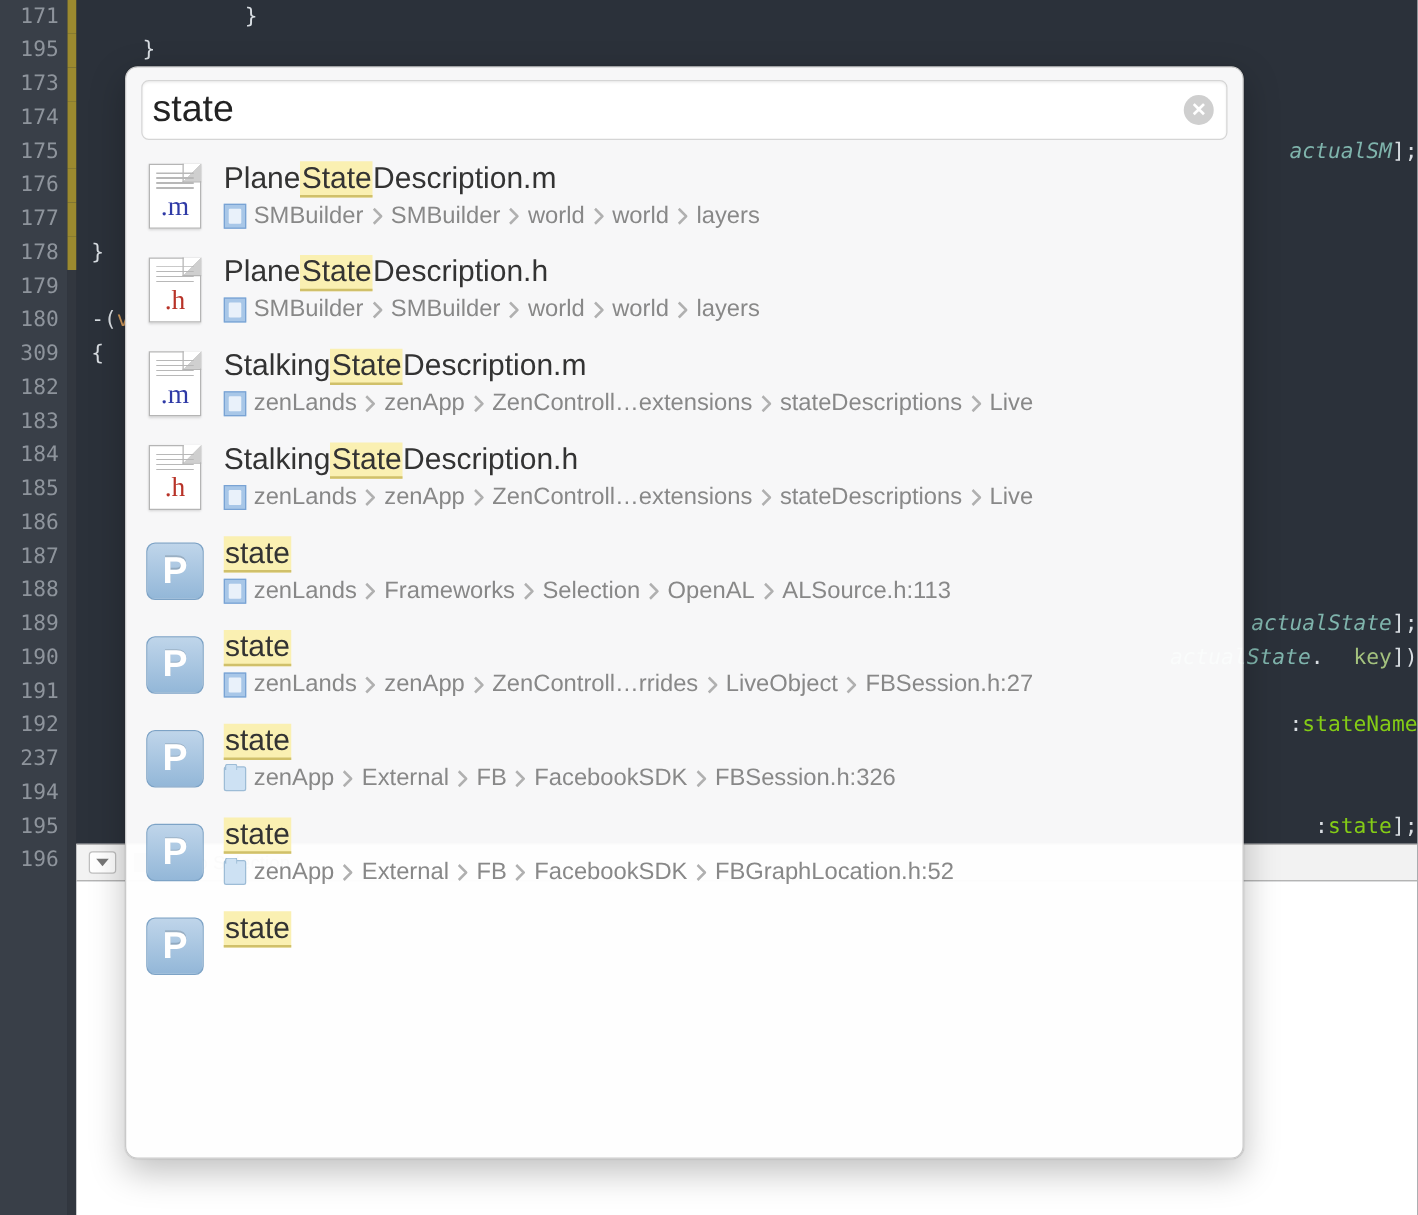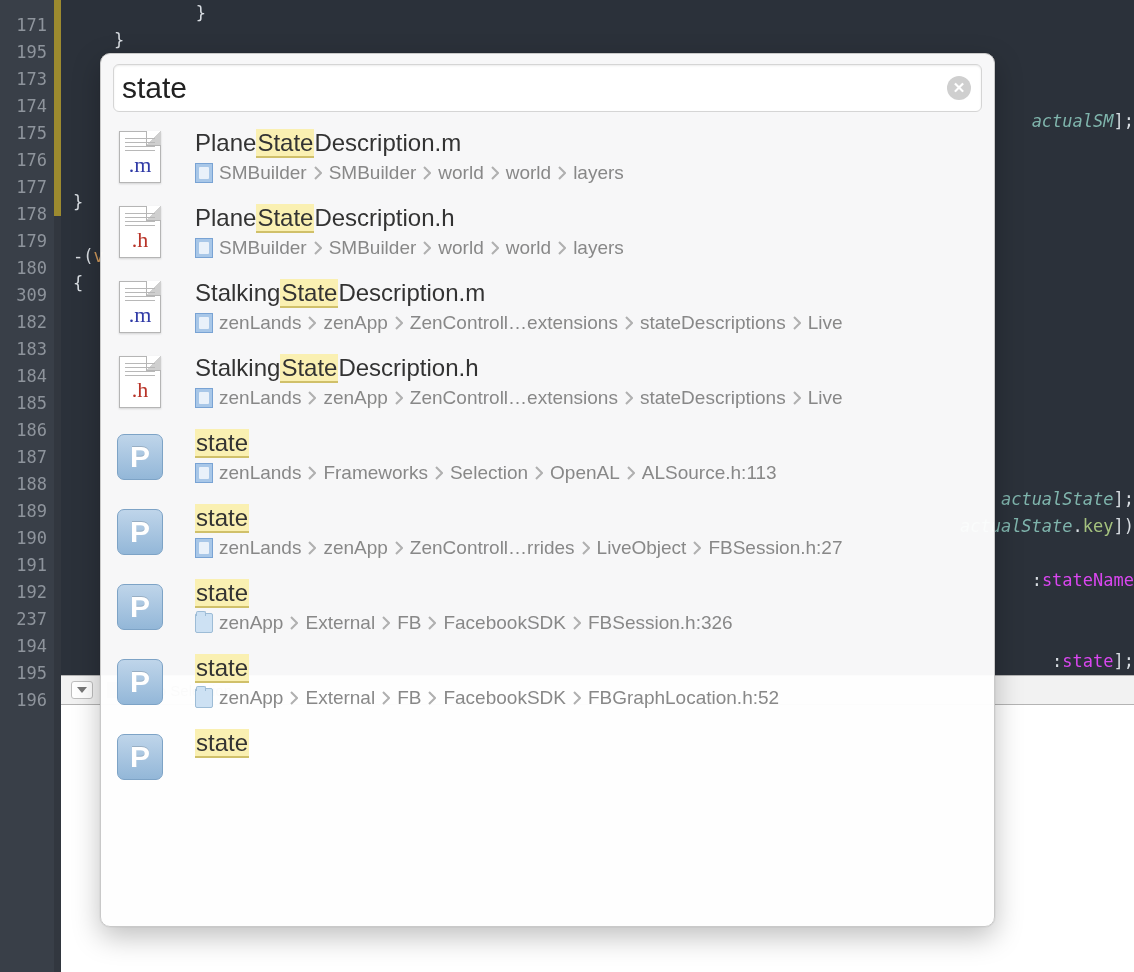--- a/index.html
+++ b/index.html
@@ -1,30 +1,30 @@
 <!DOCTYPE html>
 <html><head>
 <meta charset="utf-8">
 <style>
   * { box-sizing: border-box; margin: 0; padding: 0; }
   html, body { width: 1134px; height: 972px; overflow: hidden; font-family: "Helvetica Neue", Helvetica, Arial, sans-serif; }
   body { background: #2b313a; position: relative; }
 
   
   .editor { position: absolute; inset: 0; display: flex; font-family: "Menlo","Monaco",monospace; font-size: 17px; }
-  .gutter { width: 54px; background: #393f48; color: #8e949c; text-align: right; padding-top: 12px; user-select: none; }
+  .gutter { width: 54px; background: #393f48; color: #8e949c; text-align: right; padding-top: 0; user-select: none; }
   .gutter .ln { height: 27px; line-height: 27px; padding-right: 7px; }
   .gmarks { width: 7px; background: #32373f; }
   .gmarks .mk { height: 27px; }
   .gmarks .mk.y { background: #9c8a2f; }
   .code-area { flex: 1; position: relative; }
   .code-line { position: absolute; left: 12px; white-space: pre; color: #d8dde2; height: 27px; line-height: 27px; }
   .k-orange { color: #d29b5d; }
-  .k-blue   { color: #d946ef; }
-  .k-green  { color: #a4c27e; }
+  .k-blue   { color: #84cc16; }
+  .k-green  { color: #a4c27e; margin-left: 24px; }
   .k-teal   { color: #7fb4ac; font-style: italic; }
   .fold-bar { position: absolute; left: 0; right: 0; top: 675px; height: 30px; background: #f2f2f2; border-top: 1px solid #b4b4b4; border-bottom: 1px solid #b4b4b4; display: flex; align-items: center; gap: 14px; padding-left: 10px; color: #8a8a8a; font-family: "Helvetica Neue", sans-serif; font-size: 15px; }
   .fb-icon { width: 22px; height: 18px; border: 1px solid #bfbfbf; border-radius: 3px; display: flex; align-items: center; justify-content: center; background: #fff; }
   .fb-tri { width: 0; height: 0; border-left: 5px solid transparent; border-right: 5px solid transparent; border-top: 6px solid #777; }
   .fb-tag { width: 26px; height: 16px; background: #b6b6b6; clip-path: polygon(0 0, 80% 0, 100% 50%, 80% 100%, 0 100%); }
   .editor-bottom { position: absolute; left: 0; right: 0; top: 705px; bottom: 0; background: #fff; }
 
   
   .popover {
     position: absolute;
@@ -83,21 +83,21 @@
     position: absolute; left: 2px; top: 5px; width: 46px; height: 46px;
     border-radius: 7px;
     background: linear-gradient(#bfd5ea, #93b7d8);
     border: 1px solid #7da3c6;
     display: flex; align-items: center; justify-content: center;
     color: #fff; font-weight: 700; font-size: 30px;
     font-family: "Helvetica Neue", Arial, sans-serif;
     text-shadow: 0 -1px 0 rgba(0,0,0,0.15);
   }
 
-  .row-body { flex: 1; min-width: 0; margin-left: 16px; }
+  .row-body { flex: 1; min-width: 0; }
   .title { font-size: 24px; color: #333; line-height: 28px; margin-bottom: 4px; white-space: nowrap; }
   .hl { background: #faf0b2; border-bottom: 2px solid #d0c06a; padding: 0 1px; }
 
   .path { display: flex; align-items: center; flex-wrap: wrap; gap: 0; font-size: 19px; color: #888; line-height: 24px; }
   .path .seg { white-space: nowrap; }
   .path .chev { margin: 0 7px; color: #b0b0b0; display: inline-flex; }
   .chev svg { width: 8px; height: 14px; }
   .hdr-ico { width: 18px; height: 20px; margin-right: 6px; position: relative; display: inline-block; vertical-align: -3px; }
   .hdr-ico .mini-page { position: absolute; inset: 0; background: #fff; border: 1px solid #9aaec7; }
   .hdr-ico .mini-page::after { content: "h"; position: absolute; inset: 0; display: flex; align-items: center; justify-content: center; font-size: 11px; color: #4d78b7; font-family: Georgia, serif; }

